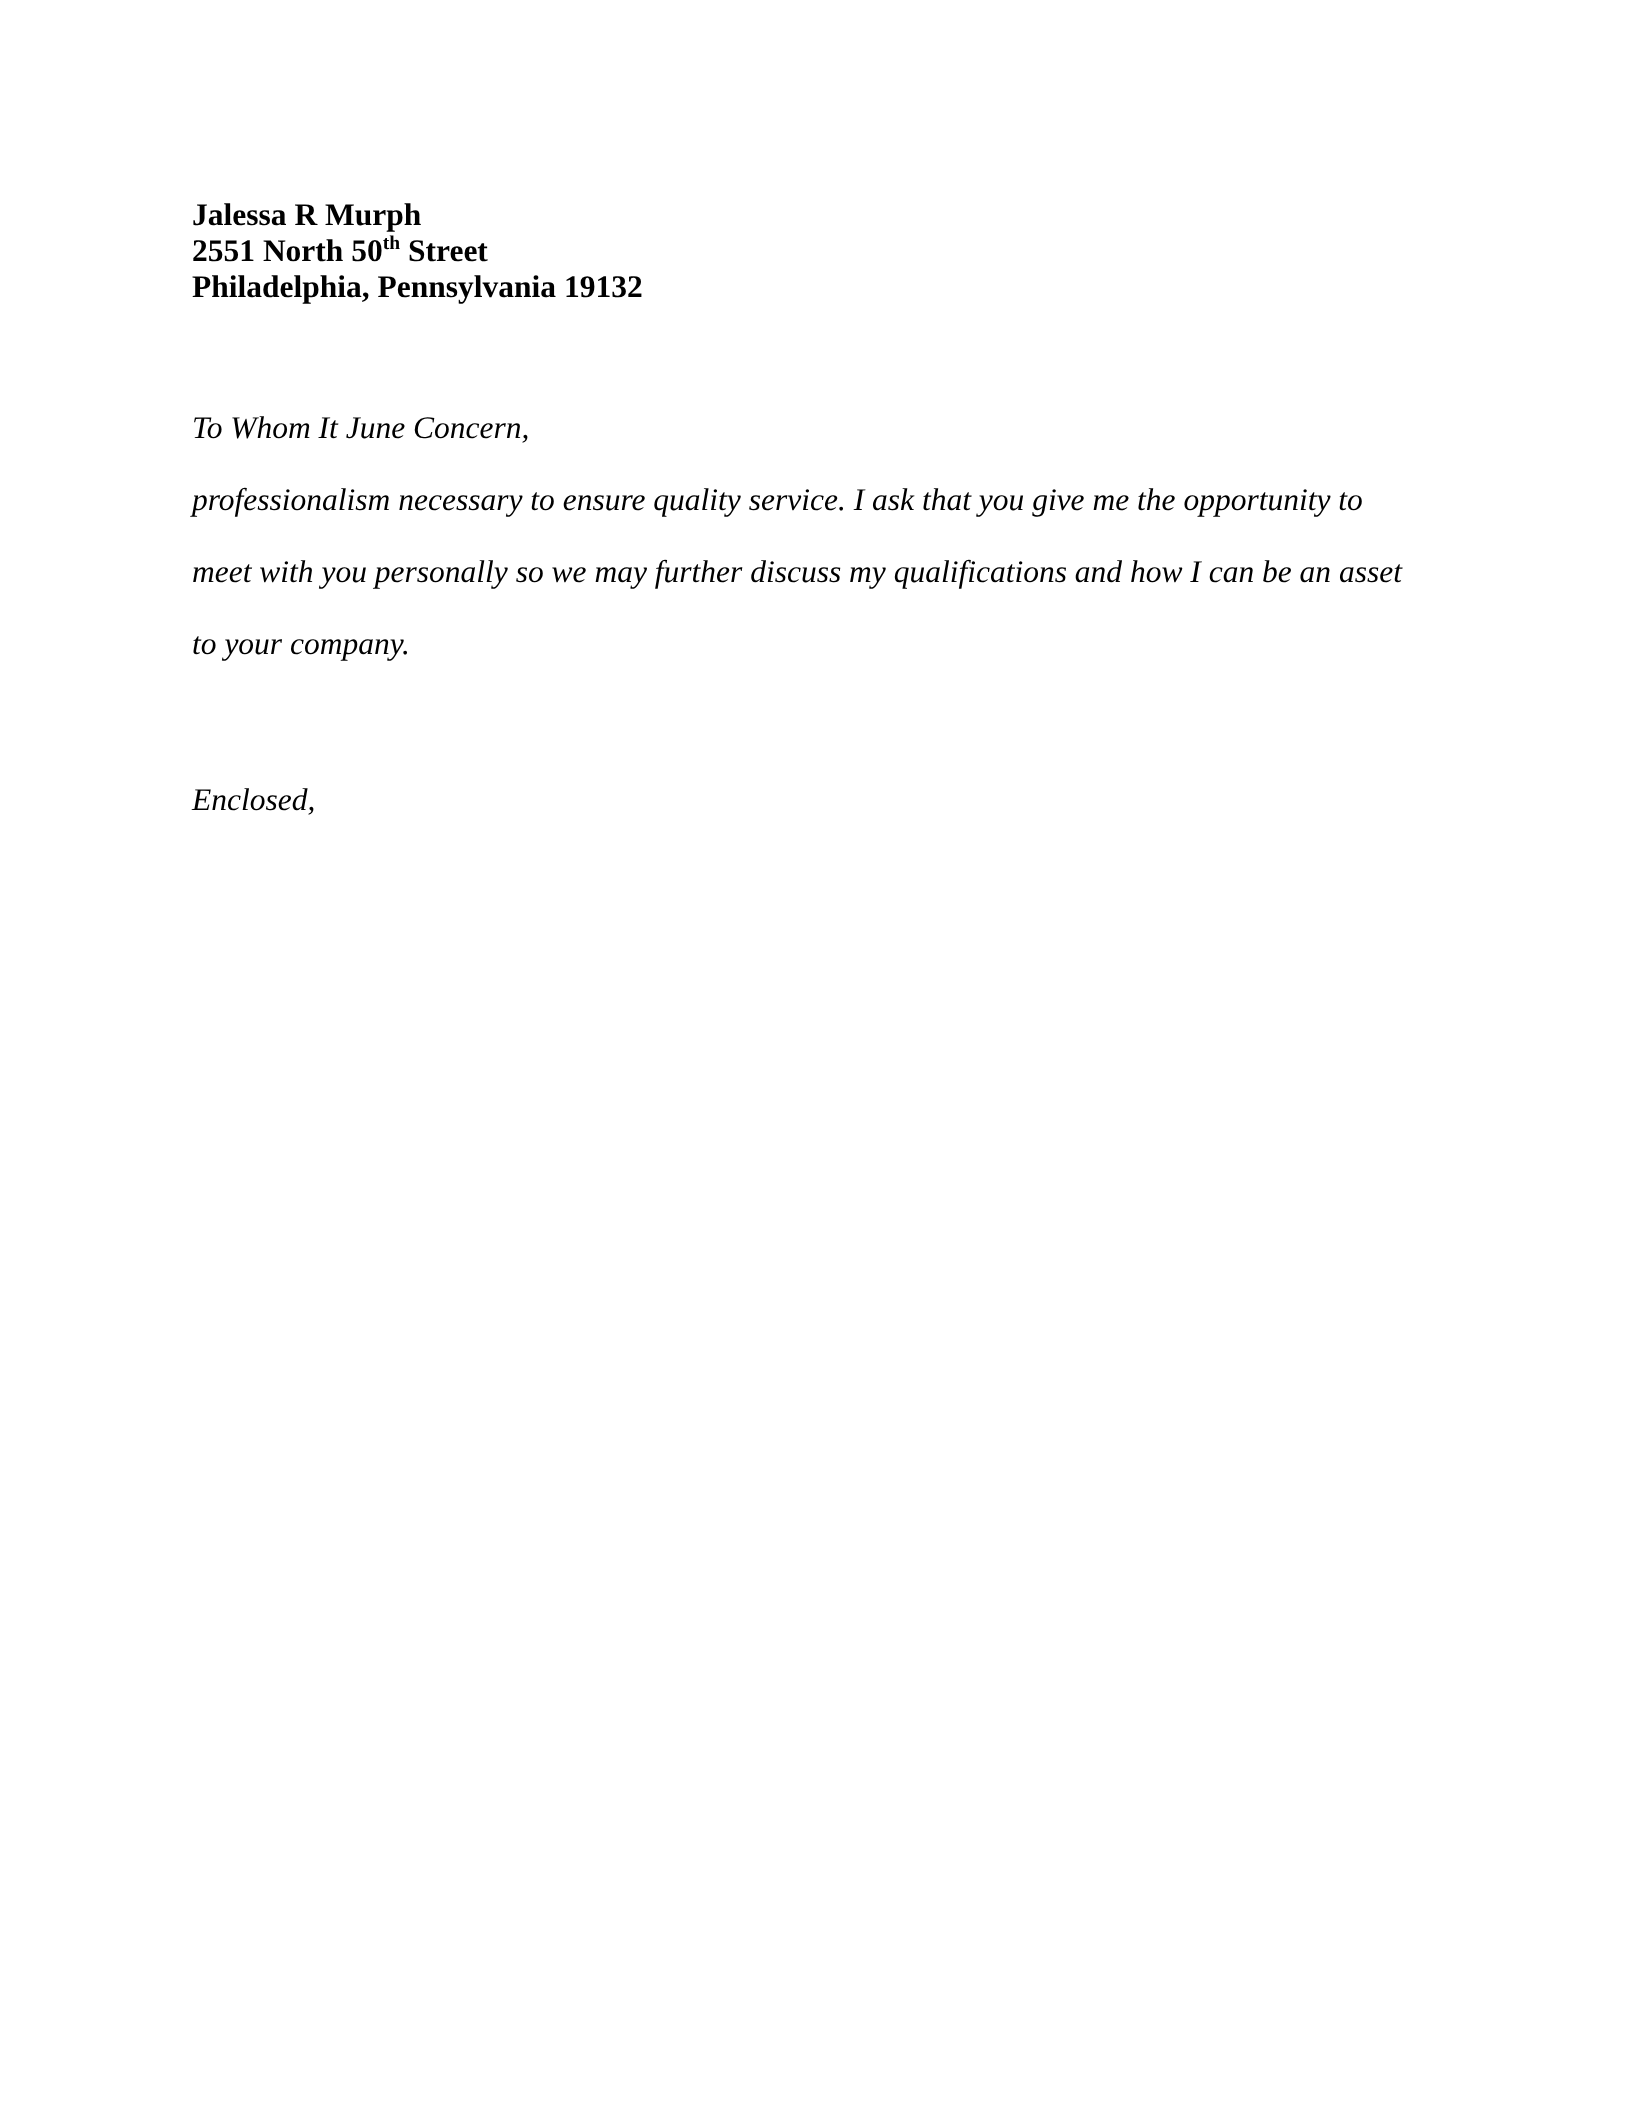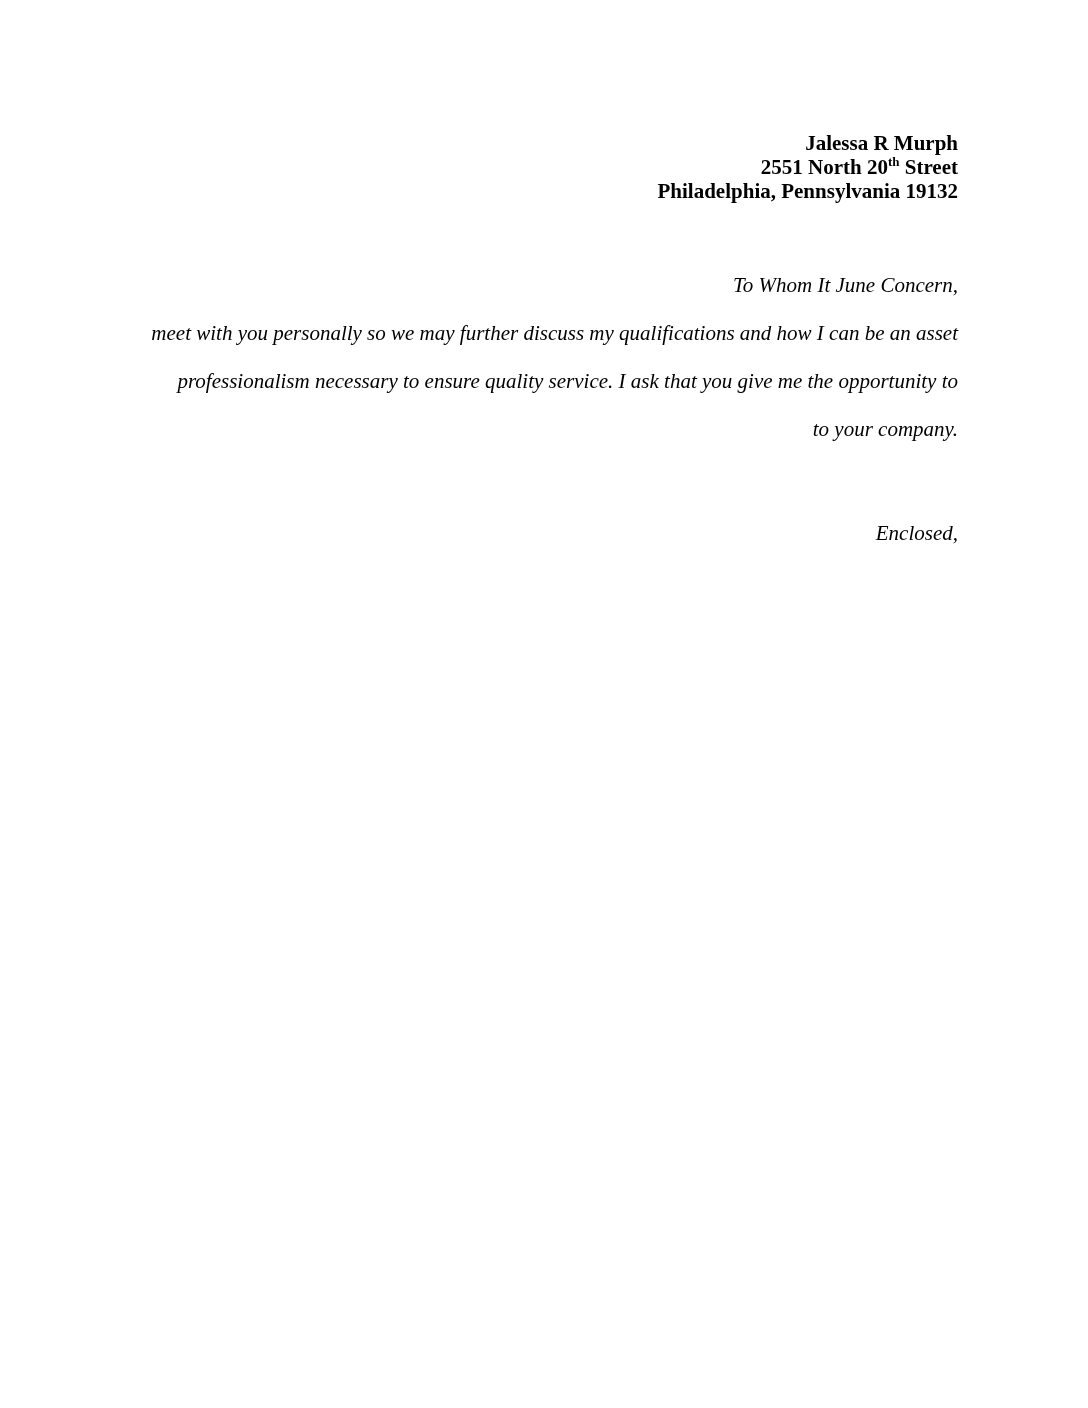--- a/index.html
+++ b/index.html
@@ -1,15 +1,15 @@
 <!DOCTYPE html>
 <html><head>
 <meta charset="utf-8">
 <style>
-  * { margin: 0; padding: 0; box-sizing: border-box; text-align: right; }
+  * { margin: 0; padding: 0; box-sizing: border-box; }
   html, body { background: #ffffff; }
   .page {
     position: relative;
     width: 1088px;
     height: 1408px;
     margin: 0 auto;
     background: #ffffff;
     color: #000000;
     font-family: "Liberation Serif", serif;
     overflow: hidden;
@@ -44,31 +44,31 @@
   }
 </style>
 </head>
 <body>
 
 <div class="page">
   <div class="content">
 
     <div class="sender-block">
       <div>Jalessa R Murph</div>
-      <div><span>2551 North 20</span><sup>th</sup><span> Street</span></div>
+      <div><span>2551 North 50</span><sup>th</sup><span> Street</span></div>
       <div>Philadelphia, Pennsylvania 19132</div>
     </div>
 
     <div class="letter-body">
       <div class="salutation">To Whom It June Concern,</div>
 
 
       <div class="paragraph">
+        <div class="line">professionalism necessary to ensure quality service. I ask that you give me the opportunity to</div>
         <div class="line">meet with you personally so we may further discuss my qualifications and how I can be an asset</div>
-        <div class="line">professionalism necessary to ensure quality service. I ask that you give me the opportunity to</div>
         <div class="line">to your company.</div>
       </div>
 
       <div class="closing">Enclosed,</div>
 
     </div>
 
   </div>
 </div>
 

